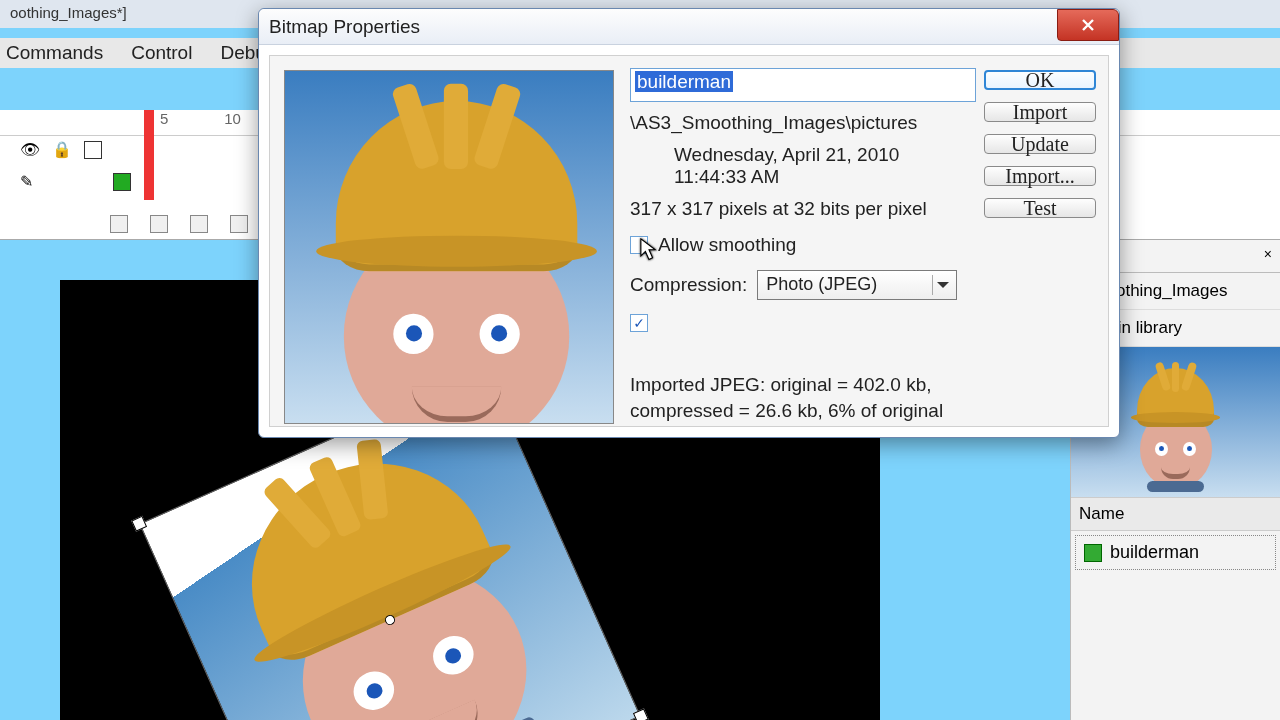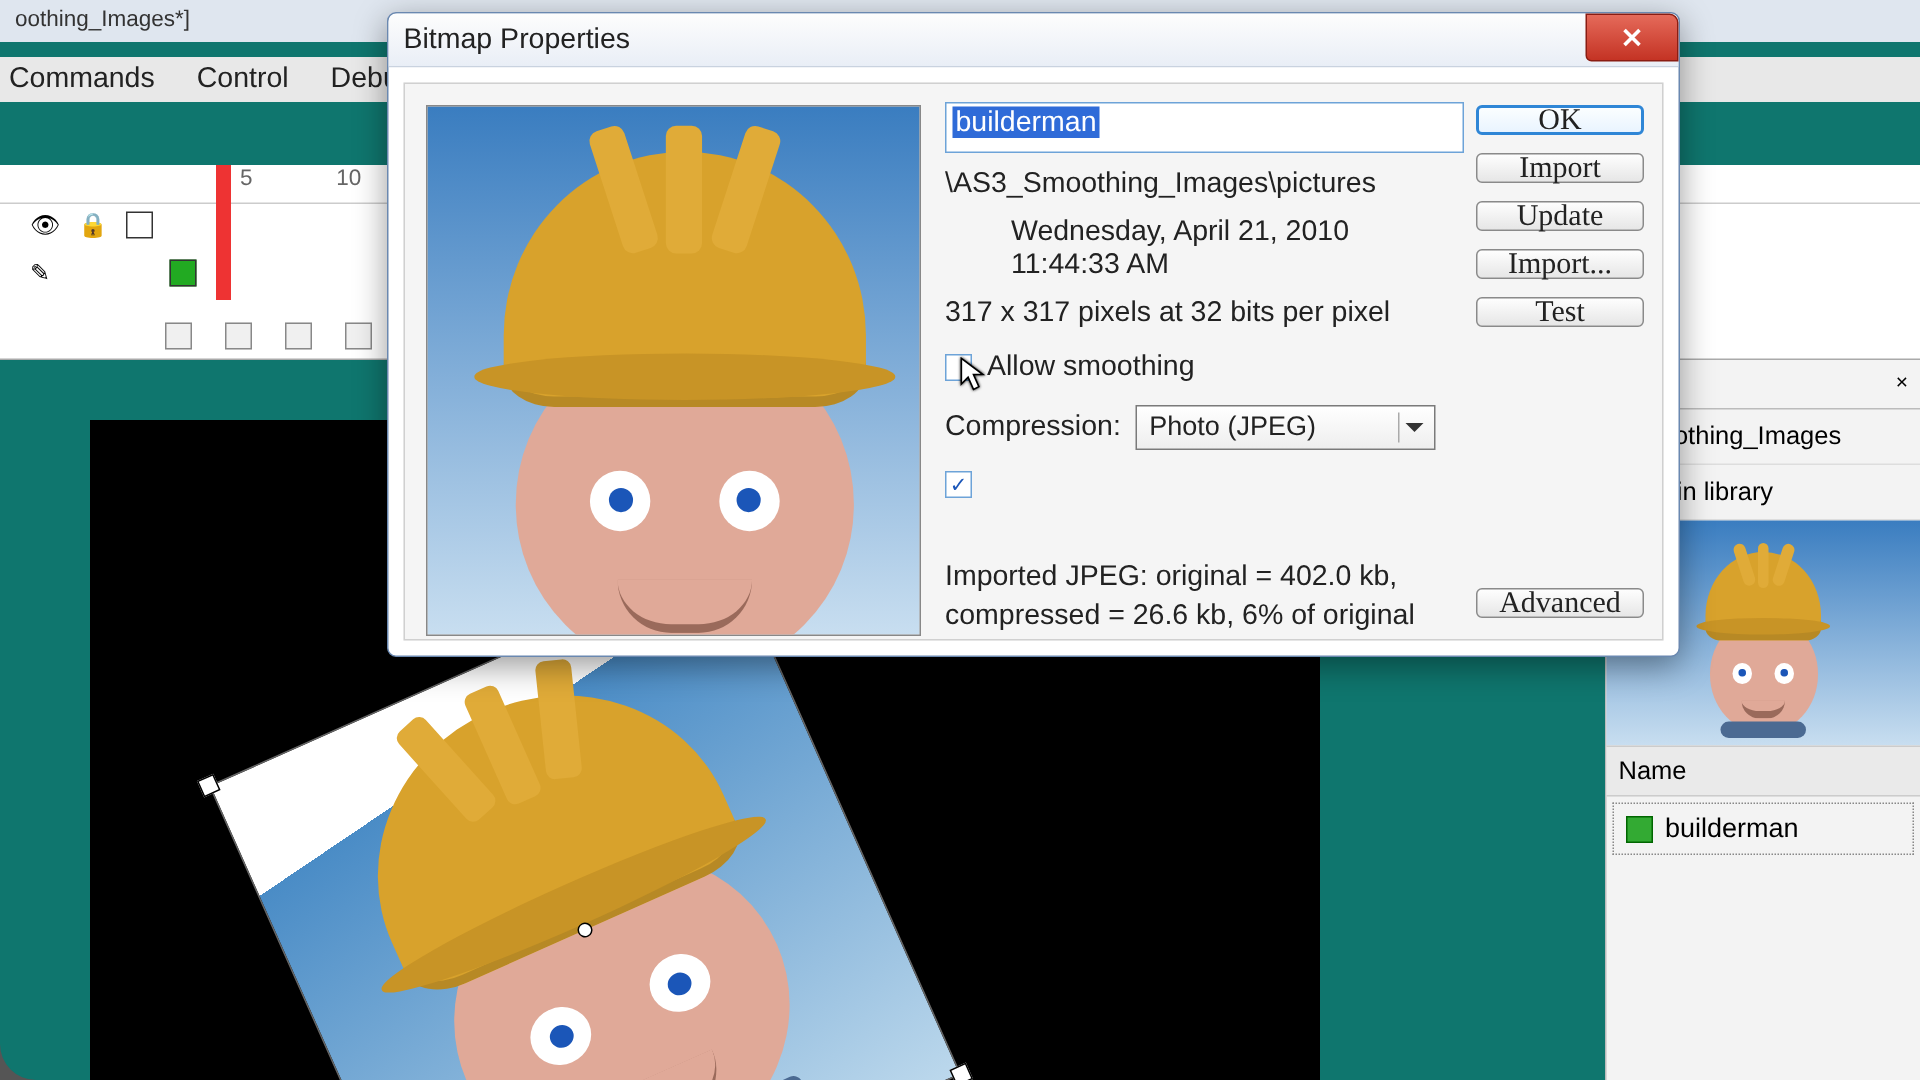--- a/index.html
+++ b/index.html
@@ -1,19 +1,19 @@
 <!DOCTYPE html>
 <html><head>
 <meta charset="utf-8">
 <style>
 * { box-sizing: border-box; margin: 0; padding: 0; font-family: "Segoe UI", Tahoma, sans-serif; }
 body { width: 1280px; height: 720px; overflow: hidden; background: #555; position: relative; }
 
 
-.host-bg { position: absolute; inset: 0; background: #0f766e; border-radius: 24px; }
+.host-bg { position: absolute; inset: 0; background: #7dd3fc; }
 .host-titlebar { position:absolute; top:0; left:0; right:0; height:28px; background:#dfe6ef; color:#333; font-size:15px; padding:4px 10px; }
 .host-menubar { position:absolute; top:38px; left:0; right:0; height:30px; background:#e8e8e8; display:flex; gap:28px; padding:4px 6px; font-size:19px; color:#222; }
 .host-stage { position:absolute; top:280px; left:60px; width:820px; height:440px; background:#000; }
 .host-lights { position:absolute; top:-18px; left:0; right:0; height:38px;
   background: radial-gradient(ellipse 120px 30px at 40% 0%, #6fa9d8 0%, rgba(0,0,0,0) 70%),
               radial-gradient(ellipse 120px 30px at 60% 0%, #6fa9d8 0%, rgba(0,0,0,0) 70%),
               linear-gradient(#111,#111); }
 .timeline-area { position:absolute; top:110px; left:0; right:0; height:130px; background:#fff; border-bottom:1px solid #aaa; }
 .timeline-ruler { height:26px; border-bottom:1px solid #ccc; font-size:15px; color:#666; padding-left:160px; }
 .timeline-ruler span { display:inline-block; width:60px; text-align:left; }
@@ -268,21 +268,20 @@
       </div>
     </div>
 
     <div class="btn-col">
       <div class="btn primary">OK</div>
       <div class="btn">Import</div>
       <div class="btn">Update</div>
       <div class="btn">Import...</div>
       <div class="btn">Test</div>
     </div>
-    <div class="btn adv">Advanced</div>
   </div>
 </div>
 
 <div class="cursor">
   <svg viewBox="0 0 20 28">
       <path d="M1 1 L1 20 L6 15 L10 24 L14 22 L10 13 L17 13 Z" fill="#fff" stroke="#000" stroke-width="1.2"></path>
     </svg>
 </div>
 
 </body></html>

